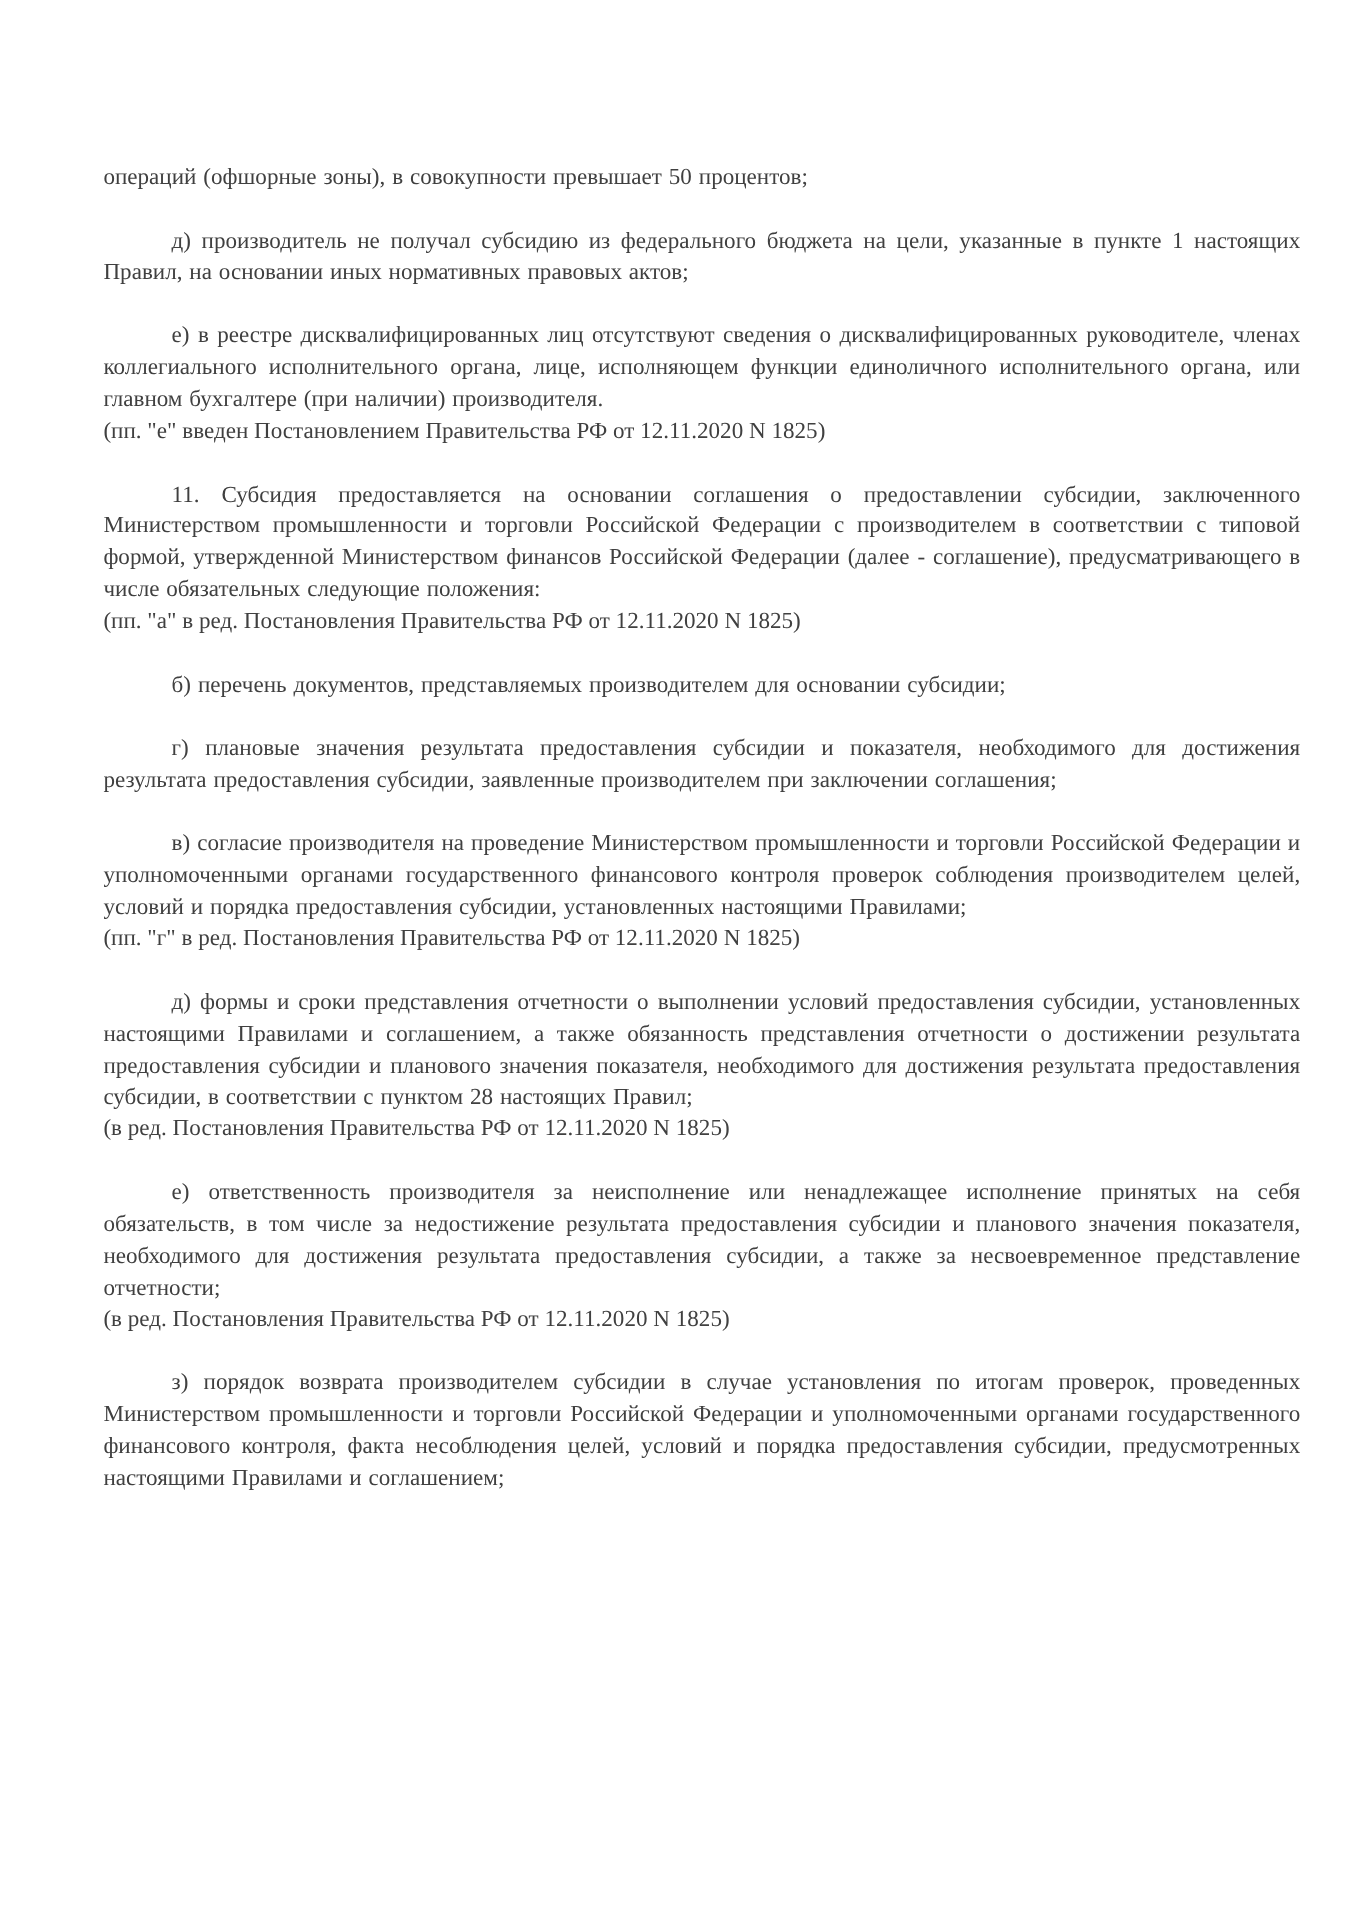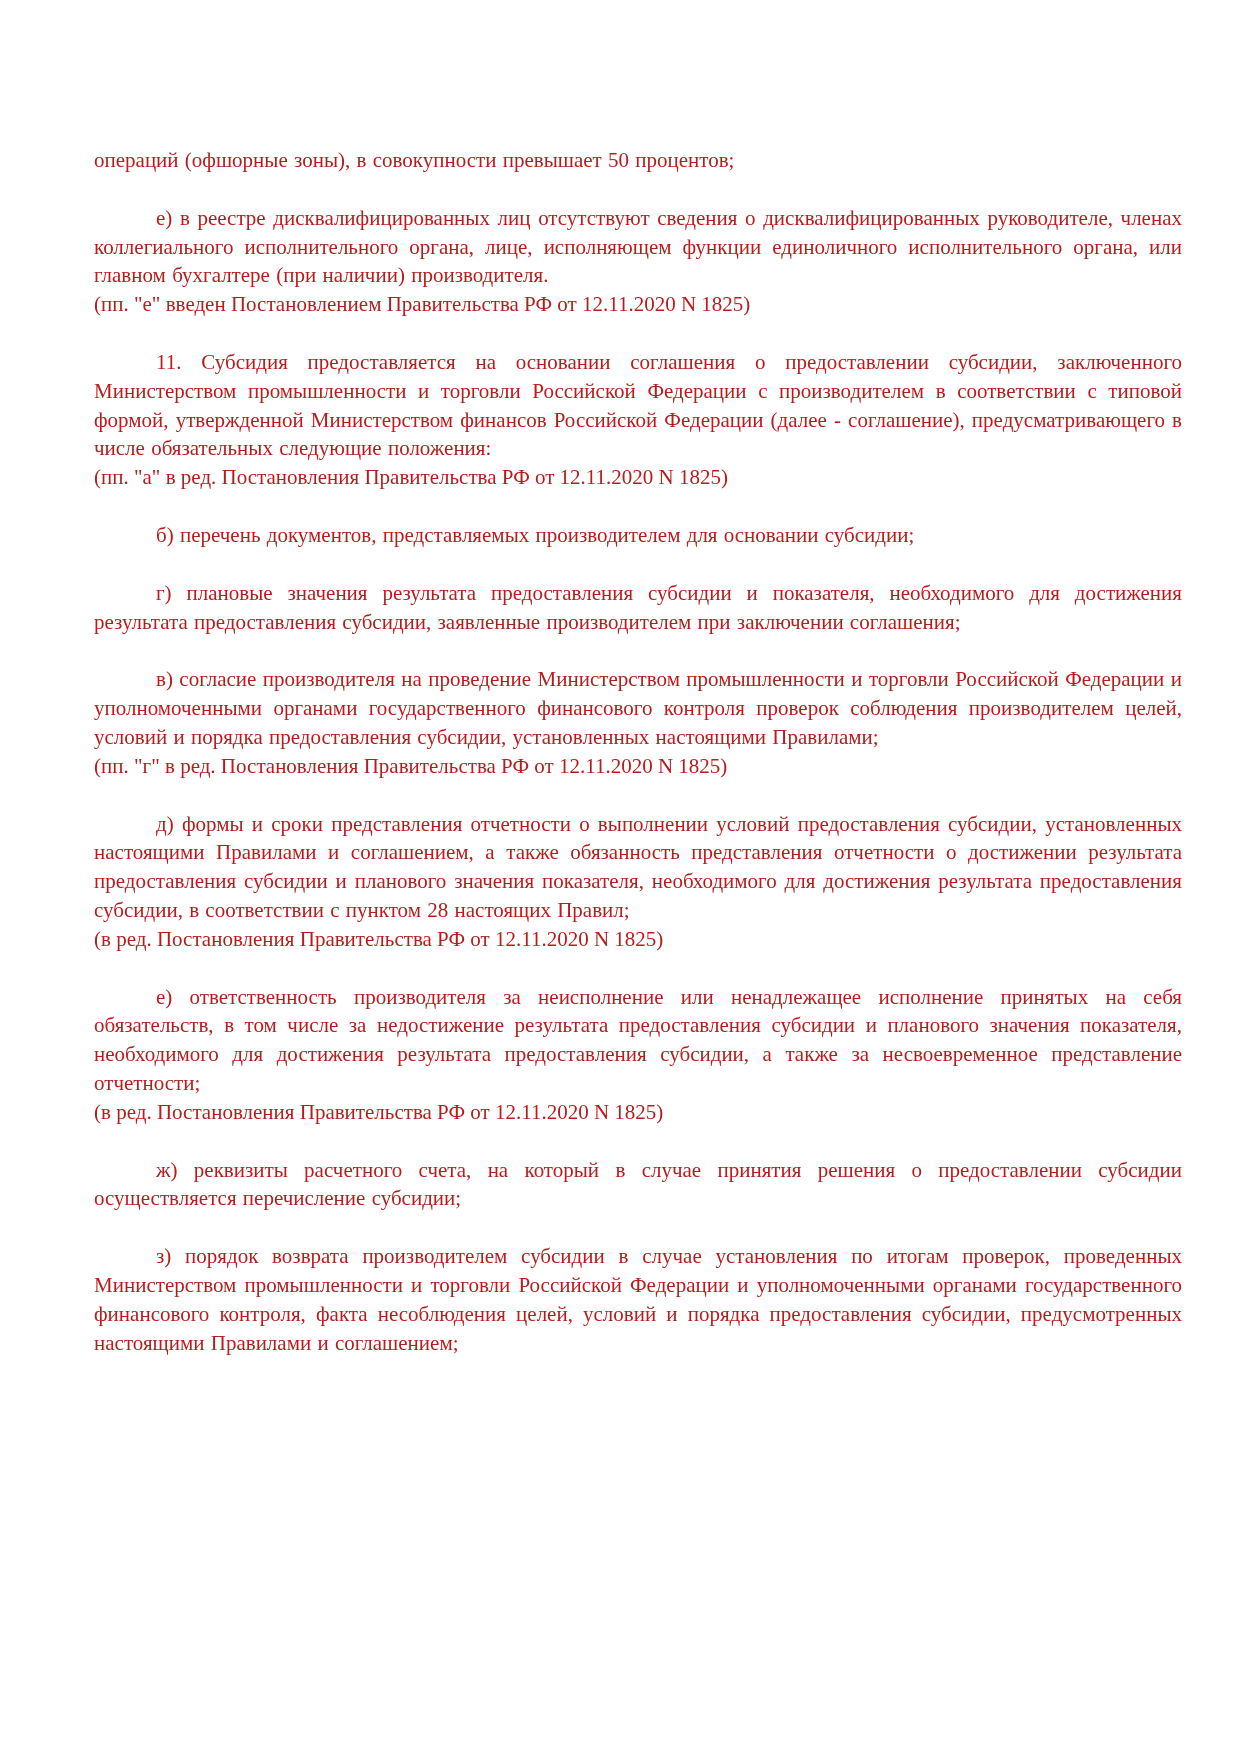--- a/index.html
+++ b/index.html
@@ -7,21 +7,21 @@
     padding: 0;
     background: #ffffff;
   }
   .page {
     position: relative;
     width: 1240px;
     height: 1730px;
     background: #ffffff;
     box-sizing: border-box;
     padding: 146px 58px 0 94px;
-    color: #b91c1c;
+    color: #404040;
     font-family: "Liberation Serif", "DejaVu Serif", serif;
     font-size: 21px;
     line-height: 28.8px;
     overflow: hidden;
   }
   .para {
     text-align: justify;
     margin: 0 0 29px 0;
     word-spacing: 1px;
   }
@@ -31,27 +31,27 @@
   .note {
     text-align: left;
     margin: -29px 0 29px 0;
   }
 </style>
 </head>
 <body>
 
 <div class="page">
   <div class="para">операций (офшорные зоны), в совокупности превышает 50 процентов;</div>
+  <div class="para indent">д) производитель не получал субсидию из федерального бюджета на цели, указанные в пункте 1 настоящих Правил, на основании иных нормативных правовых актов;</div>
   <div class="para indent">е) в реестре дисквалифицированных лиц отсутствуют сведения о дисквалифицированных руководителе, членах коллегиального исполнительного органа, лице, исполняющем функции единоличного исполнительного органа, или главном бухгалтере (при наличии) производителя.</div>
   <div class="note">(пп. "е" введен Постановлением Правительства РФ от 12.11.2020 N 1825)</div>
   <div class="para indent">11. Субсидия предоставляется на основании соглашения о предоставлении субсидии, заключенного Министерством промышленности и торговли Российской Федерации с производителем в соответствии с типовой формой, утвержденной Министерством финансов Российской Федерации (далее - соглашение), предусматривающего в числе обязательных следующие положения:</div>
   <div class="note">(пп. "а" в ред. Постановления Правительства РФ от 12.11.2020 N 1825)</div>
   <div class="para indent">б) перечень документов, представляемых производителем для основании субсидии;</div>
   <div class="para indent">г) плановые значения результата предоставления субсидии и показателя, необходимого для достижения результата предоставления субсидии, заявленные производителем при заключении соглашения;</div>
   <div class="para indent">в) согласие производителя на проведение Министерством промышленности и торговли Российской Федерации и уполномоченными органами государственного финансового контроля проверок соблюдения производителем целей, условий и порядка предоставления субсидии, установленных настоящими Правилами;</div>
   <div class="note">(пп. "г" в ред. Постановления Правительства РФ от 12.11.2020 N 1825)</div>
   <div class="para indent">д) формы и сроки представления отчетности о выполнении условий предоставления субсидии, установленных настоящими Правилами и соглашением, а также обязанность представления отчетности о достижении результата предоставления субсидии и планового значения показателя, необходимого для достижения результата предоставления субсидии, в соответствии с пунктом 28 настоящих Правил;</div>
   <div class="note">(в ред. Постановления Правительства РФ от 12.11.2020 N 1825)</div>
   <div class="para indent">е) ответственность производителя за неисполнение или ненадлежащее исполнение принятых на себя обязательств, в том числе за недостижение результата предоставления субсидии и планового значения показателя, необходимого для достижения результата предоставления субсидии, а также за несвоевременное представление отчетности;</div>
   <div class="note">(в ред. Постановления Правительства РФ от 12.11.2020 N 1825)</div>
-  <div class="para indent">ж) реквизиты расчетного счета, на который в случае принятия решения о предоставлении субсидии осуществляется перечисление субсидии;</div>
   <div class="para indent">з) порядок возврата производителем субсидии в случае установления по итогам проверок, проведенных Министерством промышленности и торговли Российской Федерации и уполномоченными органами государственного финансового контроля, факта несоблюдения целей, условий и порядка предоставления субсидии, предусмотренных настоящими Правилами и соглашением;</div>
 </div>
 
 </body></html>

